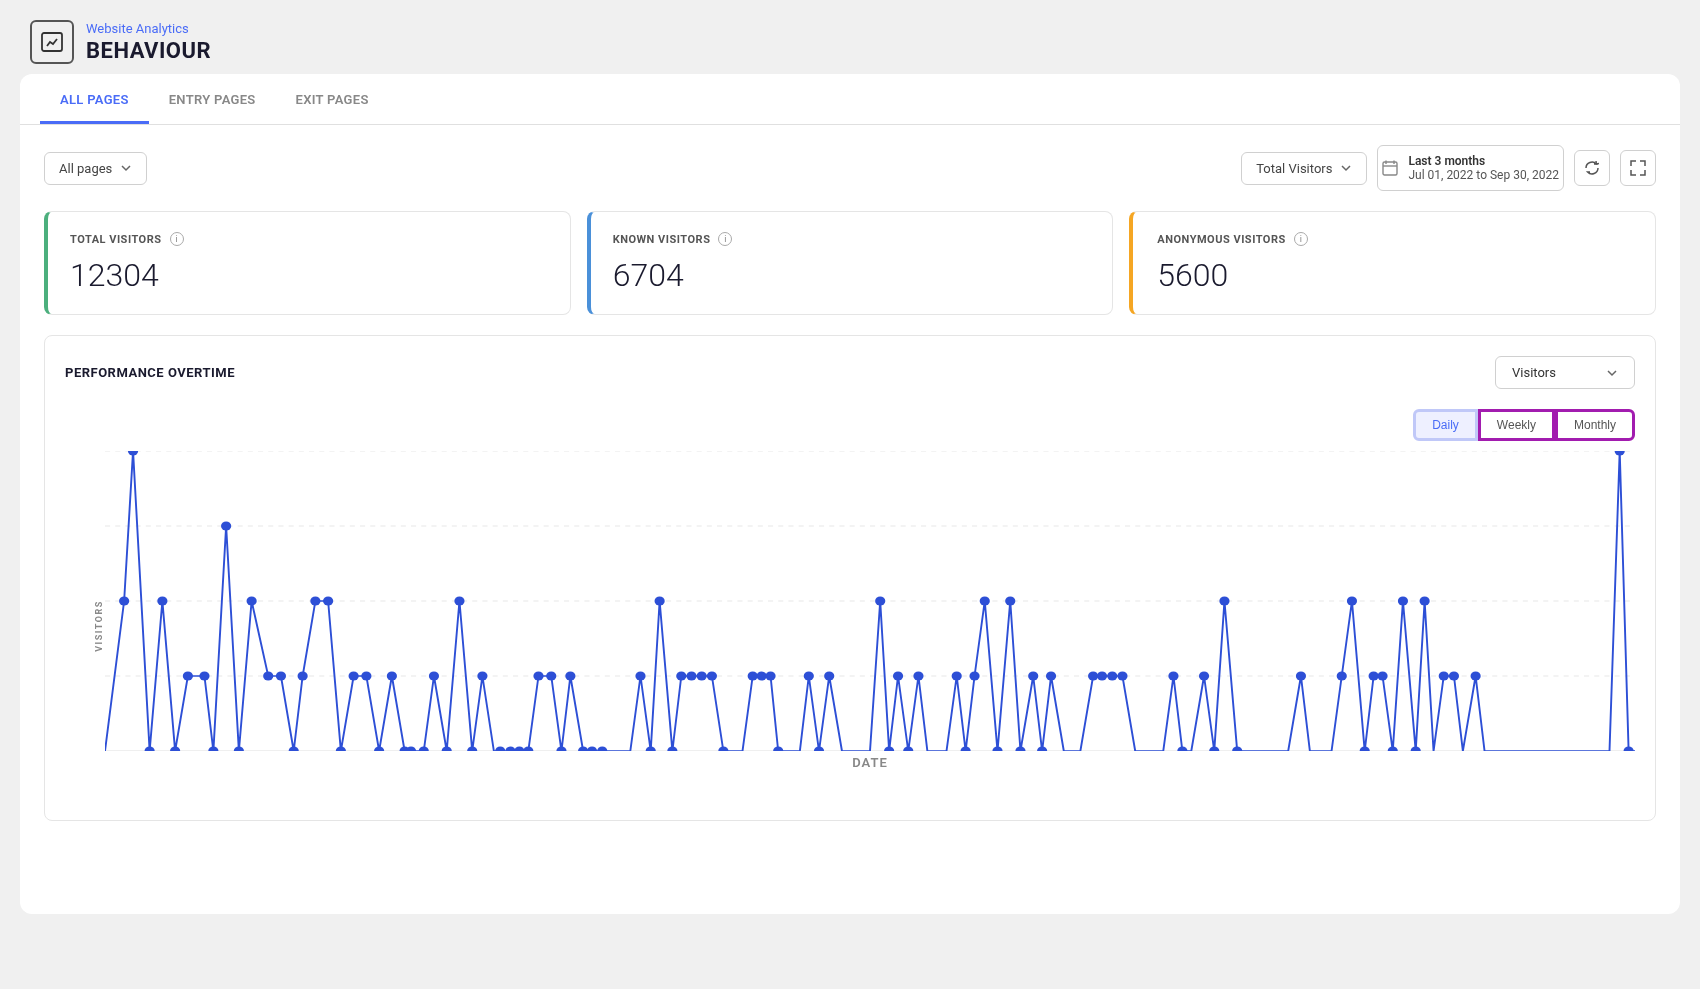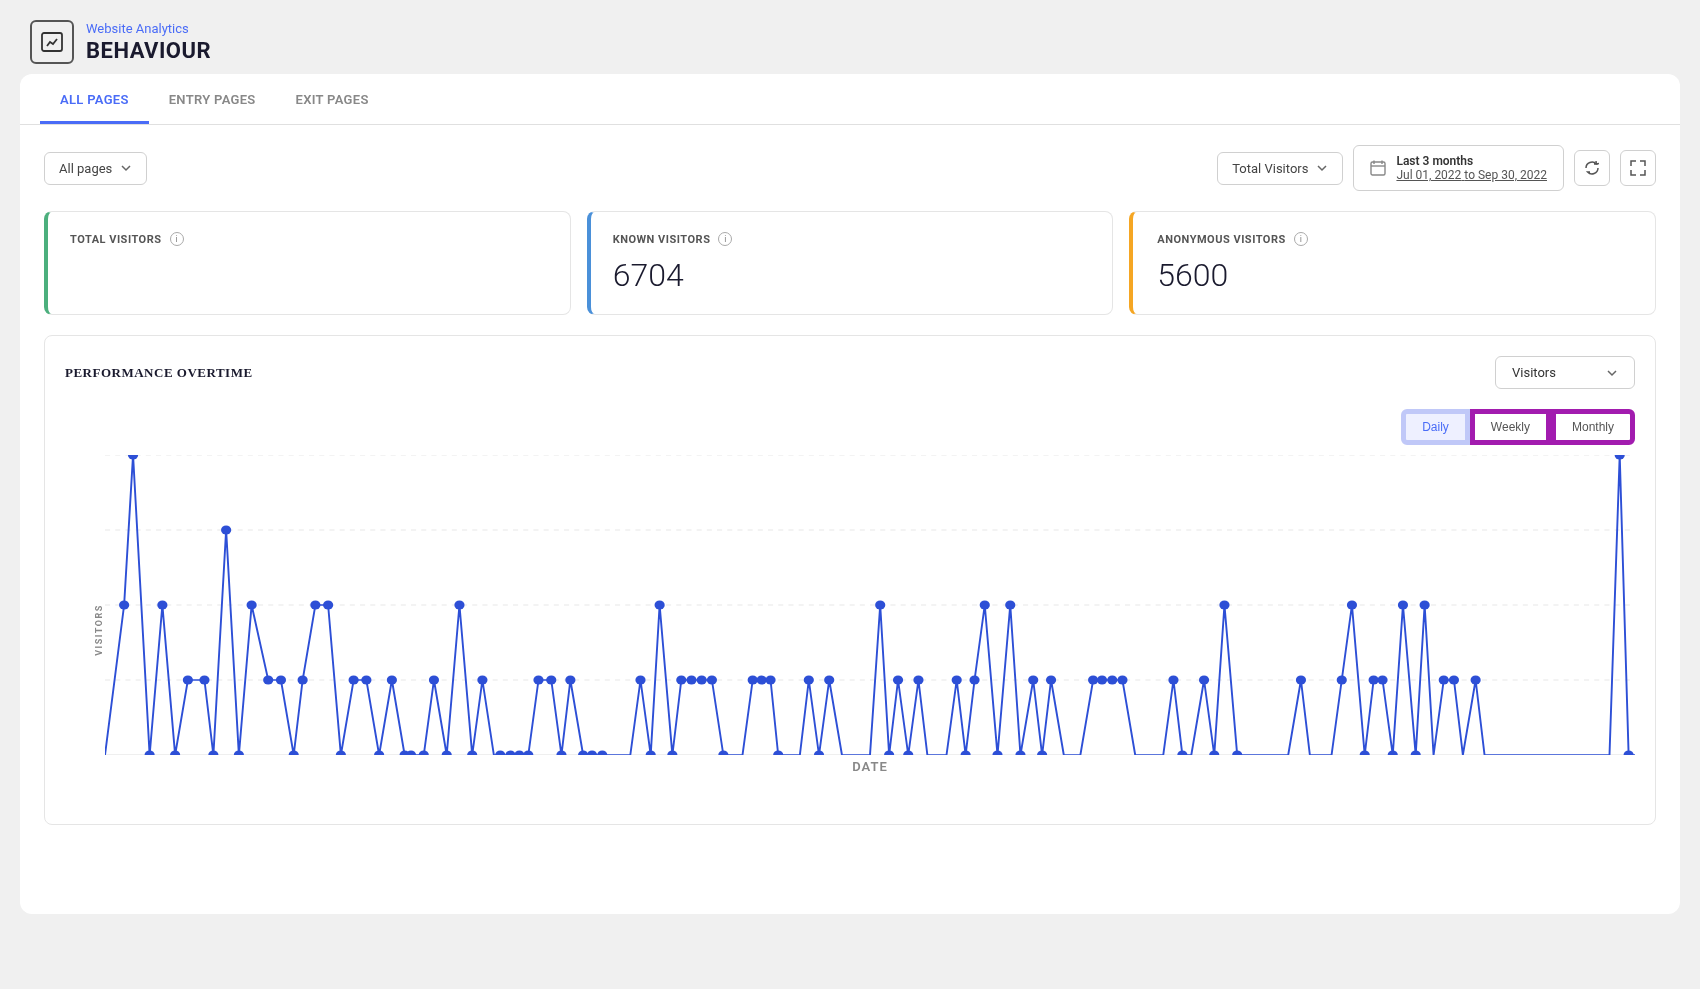--- a/index.html
+++ b/index.html
@@ -90,33 +90,32 @@
       display: flex;
       align-items: center;
       gap: 10px;
     }
     .date-range-box {
       display: flex;
       align-items: center;
       gap: 10px;
       border: 1px solid #d0d0d0;
       border-radius: 6px;
-      padding: 8px 16px;
+      padding: 8px 4px;
       background: #fff;
       font-size: 12px;
       color: #333;
     }
     .date-range-box .date-label {
       font-weight: 600;
       font-size: 12px;
     }
     .date-range-box .date-value {
       font-size: 12px;
       color: #555;
-      text-decoration: underline;
     }
     .icon-btn {
       width: 36px;
       height: 36px;
       border: 1px solid #d0d0d0;
       border-radius: 6px;
       background: #fff;
       cursor: pointer;
       display: flex;
       align-items: center;
@@ -161,34 +160,33 @@
       display: flex;
       align-items: center;
       justify-content: space-between;
       margin-bottom: 20px;
     }
     .perf-title {
       font-size: 13px;
       font-weight: 700;
       color: #1a1a2e;
       letter-spacing: 0.5px;
-      font-family: Liberation Serif, serif;
     }
     .time-buttons {
       display: flex;
       align-items: center;
       justify-content: flex-end;
       margin-bottom: 10px;
       gap: 0;
     }
     .time-btn {
       padding: 6px 16px;
       font-size: 12px;
       cursor: pointer;
-      border: 5px solid #a21caf;
+      border: 3px solid #a21caf;
       background: #fff;
       color: #555;
     }
     .time-btn:first-child { border-radius: 6px 0 0 6px; }
     .time-btn:last-child { border-radius: 0 6px 6px 0; }
     .time-btn.active {
       background: #eef0ff;
       color: #4a6cf7;
       border-color: #c0c8f8;
     }
@@ -314,20 +312,21 @@
         </div>
       </div>
     </div>
 
     <div class="stats-row">
       <div class="stat-card" style="border-left: 4px solid #4caf7d;">
         <div class="stat-header">
           <span class="stat-label">TOTAL VISITORS</span>
           <span class="info-icon">i</span>
         </div>
+        <div class="stat-value">12304</div>
       </div>
       <div class="stat-card" style="border-left: 4px solid #4a90d9;">
         <div class="stat-header">
           <span class="stat-label">KNOWN VISITORS</span>
           <span class="info-icon">i</span>
         </div>
         <div class="stat-value">6704</div>
       </div>
       <div class="stat-card" style="border-left: 4px solid #f5a623; padding-left: 24px;">
         <div class="stat-header">

